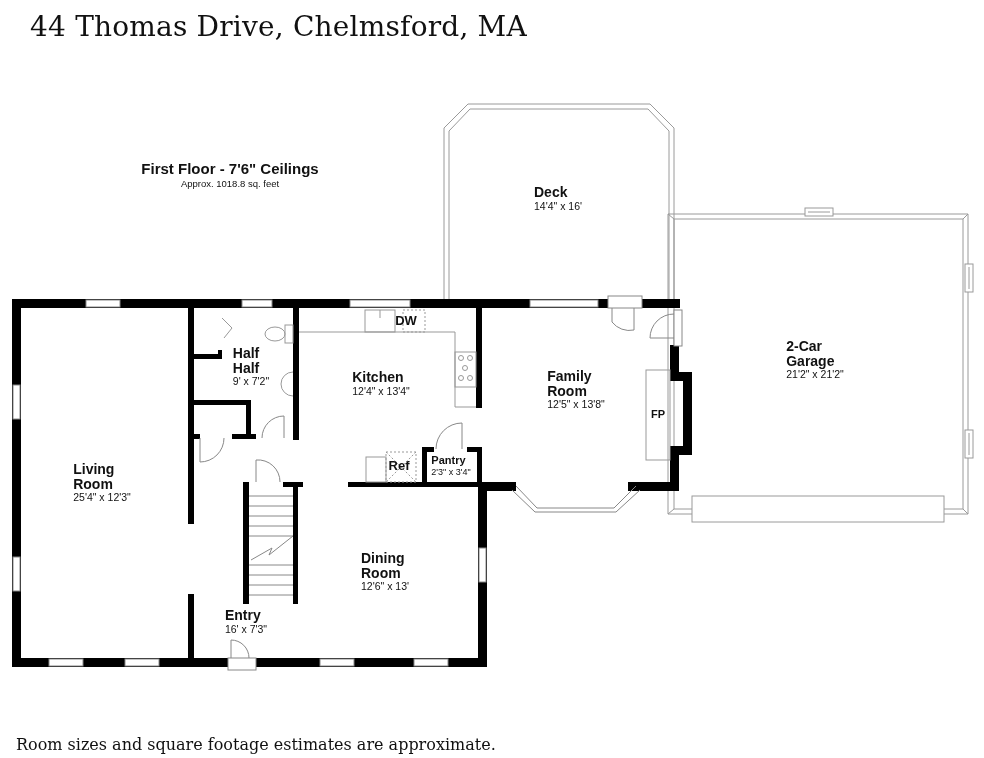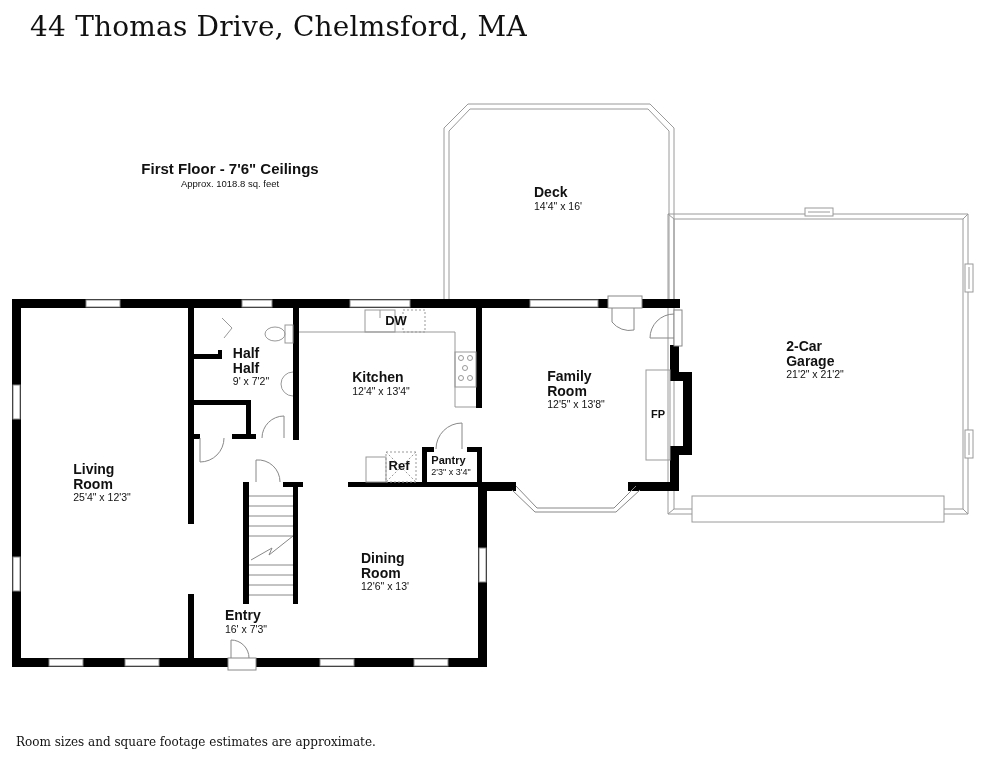--- a/index.html
+++ b/index.html
@@ -1,21 +1,21 @@
 <!DOCTYPE html>
 <html><head>
 <meta charset="utf-8">
 <style>
   html, body { margin: 0; padding: 0; background: #ffffff; }
   body { width: 984px; height: 758px; position: relative; overflow: hidden; font-family: "Liberation Sans", sans-serif; color: #111; }
   .title { position: absolute; left: 30px; top: 10px; font-family: "DejaVu Serif", serif; font-size: 28px; color: #111; letter-spacing: 0.2px; }
   .floor-title { position: absolute; left: 100px; top: 160px; width: 260px; text-align: center; }
   .floor-title .main { font-weight: bold; font-size: 15px; }
   .floor-title .sub { font-size: 9.5px; margin-top: 1px; text-align: center; }
-  .footer { position: absolute; left: 16px; top: 735px; font-family: "DejaVu Serif", serif; font-size: 12px; color: #111; }
+  .footer { position: absolute; left: 16px; top: 735px; font-family: "DejaVu Serif", serif; font-size: 16px; color: #111; }
   svg.plan { position: absolute; left: 0; top: 0; }
   .room { position: absolute; line-height: 1.05; transform: translateX(-50%); white-space: nowrap; }
   .room .name { font-weight: bold; font-size: 14px; }
   .room .dim { font-size: 10.5px; margin-top: 1px; }
   .fixture-label { position: absolute; font-weight: bold; font-size: 13px; transform: translateX(-50%); }
   .fixture-label.small { font-size: 11px; }
 </style>
 </head>
 <body>
 
@@ -226,17 +226,17 @@
   <div class="name">Dining</div>
   <div class="name">Room</div>
   <div class="dim">12'6" x 13'</div>
 </div>
 
 <div class="room" style="left:246px; top:608px;">
   <div class="name">Entry</div>
   <div class="dim">16' x 7'3"</div>
 </div>
 
-<div class="fixture-label" style="left:396px; top:313px;text-align:center;">DW</div>
+<div class="fixture-label" style="left:406px; top:313px;text-align:center;">DW</div>
 <div class="fixture-label" style="left:399px; top:458px;">Ref</div>
 <div class="fixture-label small" style="left:658px; top:408px;">FP</div>
 
 <div class="footer">Room sizes and square footage estimates are approximate.</div>
 
 </body></html>

